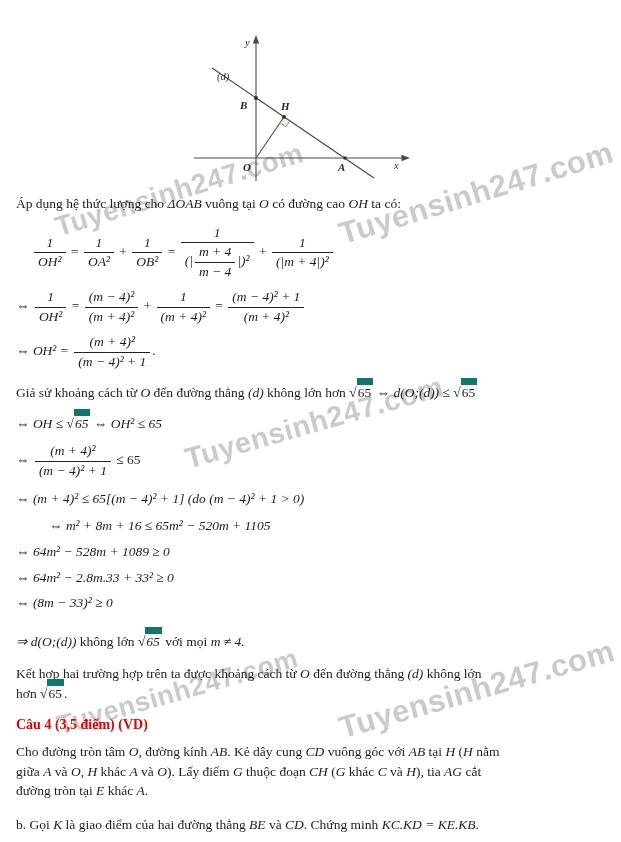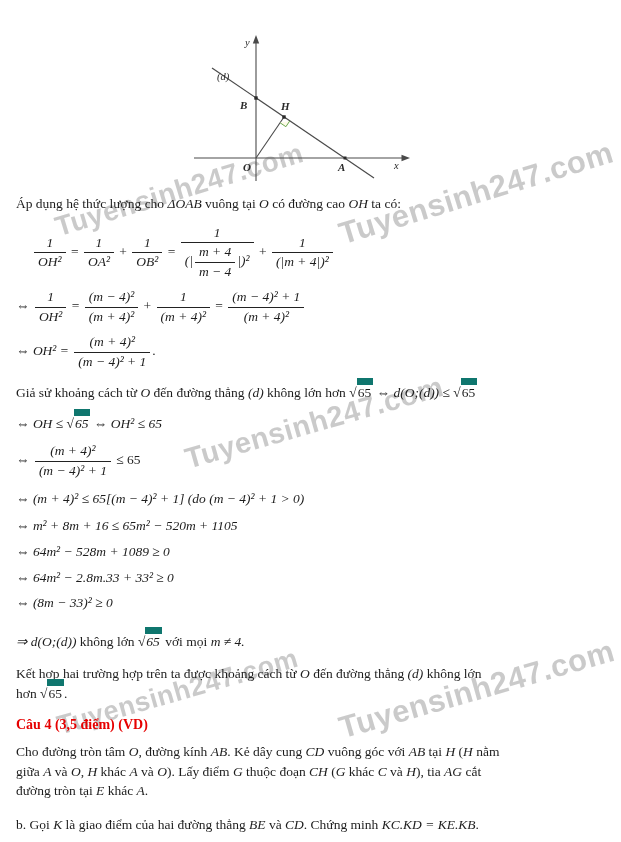--- a/index.html
+++ b/index.html
@@ -68,21 +68,21 @@
 
   <div class="content" id="content">
       <div class="blk text" style="margin-top: 0px;"><span>Áp dụng hệ thức lượng cho </span><span class="it">ΔOAB</span><span> vuông tại </span><span class="it">O</span><span> có đường cao </span><span class="it">OH</span><span> ta có:</span></div>
       <div class="blk math" style="margin-top: 11px; margin-left: 16px;"><span class="frac"><span class="num"><span>1</span></span><span class="den"><span>OH²</span></span></span><span class="up"> = </span><span class="frac"><span class="num"><span>1</span></span><span class="den"><span>OA²</span></span></span><span class="up"> + </span><span class="frac"><span class="num"><span>1</span></span><span class="den"><span>OB²</span></span></span><span class="up"> = </span><span class="frac"><span class="num"><span>1</span></span><span class="den"><span>(|</span><span class="frac"><span class="num"><span>m + 4</span></span><span class="den"><span>m − 4</span></span></span><span>|)²</span></span></span><span class="up"> + </span><span class="frac"><span class="num"><span>1</span></span><span class="den"><span>(|m + 4|)²</span></span></span></div>
       <div class="blk math" style="margin-top: 8px;"><span class="up">⇔ </span><span class="frac"><span class="num"><span>1</span></span><span class="den"><span>OH²</span></span></span><span class="up"> = </span><span class="frac"><span class="num"><span>(m − 4)²</span></span><span class="den"><span>(m + 4)²</span></span></span><span class="up"> + </span><span class="frac"><span class="num"><span>1</span></span><span class="den"><span>(m + 4)²</span></span></span><span class="up"> = </span><span class="frac"><span class="num"><span>(m − 4)² + 1</span></span><span class="den"><span>(m + 4)²</span></span></span></div>
       <div class="blk math" style="margin-top: 8px;"><span class="up">⇔ </span><span>OH² = </span><span class="frac"><span class="num"><span>(m + 4)²</span></span><span class="den"><span>(m − 4)² + 1</span></span></span><span class="up">.</span></div>
       <div class="blk text" style="margin-top: 12px;"><span>Giả sử khoảng cách từ </span><span class="it">O</span><span> đến đường thẳng </span><span class="it">(d)</span><span> không lớn hơn </span><span class="sqrt"><span class="rsign">√</span><span class="rad">65</span></span><span> ⇔ </span><span class="it">d(O;(d))</span><span> ≤ </span><span class="sqrt"><span class="rsign">√</span><span class="rad">65</span></span></div>
       <div class="blk math" style="margin-top: 13px;"><span class="up">⇔ </span><span>OH ≤ </span><span class="sqrt"><span class="rsign">√</span><span class="rad">65</span></span><span class="up"> ⇔ </span><span>OH² ≤ 65</span></div>
       <div class="blk math" style="margin-top: 9px;"><span class="up">⇔ </span><span class="frac"><span class="num"><span>(m + 4)²</span></span><span class="den"><span>(m − 4)² + 1</span></span></span><span class="up"> ≤ 65</span></div>
       <div class="blk math" style="margin-top: 10px;"><span class="up">⇔ </span><span>(m + 4)² ≤ 65[(m − 4)² + 1]</span><span class="up">  </span><span>(do (m − 4)² + 1 &gt; 0)</span></div>
-      <div class="blk math" style="margin-top: 8px;"><span class="up">⇔ </span><span>m² + 8m + 16 ≤ 65m² − 520m + 1105</span></div>
+      <div class="blk math" style="margin-top: 8px; margin-left: 33px;"><span class="up">⇔ </span><span>m² + 8m + 16 ≤ 65m² − 520m + 1105</span></div>
       <div class="blk math" style="margin-top: 7px;"><span class="up">⇔ </span><span>64m² − 528m + 1089 ≥ 0</span></div>
       <div class="blk math" style="margin-top: 7px;"><span class="up">⇔ </span><span>64m² − 2.8m.33 + 33² ≥ 0</span></div>
       <div class="blk math" style="margin-top: 7px;"><span class="up">⇔ </span><span>(8m − 33)² ≥ 0</span></div>
       <div class="blk math" style="margin-top: 20px;"><span>⇒ d(O;(d))</span><span class="up"> không lớn </span><span class="sqrt"><span class="rsign">√</span><span class="rad">65</span></span><span class="up"> với mọi </span><span>m ≠ 4.</span></div>
       <div class="blk text" style="margin-top: 12px;"><span>Kết hợp hai trường hợp trên ta được khoảng cách từ </span><span class="it">O</span><span> đến đường thẳng </span><span class="it">(d)</span><span> không lớn hơn </span><span class="sqrt"><span class="rsign">√</span><span class="rad">65</span></span><span>.</span></div>
       <div class="blk red" style="margin-top: 14px;"><span>Câu 4 (3,5 điểm) (VD)</span></div>
       <div class="blk text" style="margin-top: 9px;"><span>Cho đường tròn tâm </span><span class="it">O</span><span>, đường kính </span><span class="it">AB</span><span>. Kẻ dây cung </span><span class="it">CD</span><span> vuông góc với </span><span class="it">AB</span><span> tại </span><span class="it">H</span><span> (</span><span class="it">H</span><span> nằm giữa </span><span class="it">A</span><span> và </span><span class="it">O</span><span>, </span><span class="it">H</span><span> khác </span><span class="it">A</span><span> và </span><span class="it">O</span><span>). Lấy điểm </span><span class="it">G</span><span> thuộc đoạn </span><span class="it">CH</span><span> (</span><span class="it">G</span><span> khác </span><span class="it">C</span><span> và </span><span class="it">H</span><span>), tia </span><span class="it">AG</span><span> cắt đường tròn tại </span><span class="it">E</span><span> khác </span><span class="it">A</span><span>.</span></div>
       <div class="blk text" style="margin-top: 14px;"><span>b. Gọi </span><span class="it">K</span><span> là giao điểm của hai đường thẳng </span><span class="it">BE</span><span> và </span><span class="it">CD</span><span>. Chứng minh </span><span class="it">KC.KD = KE.KB</span><span>.</span></div>
     </div>
 

